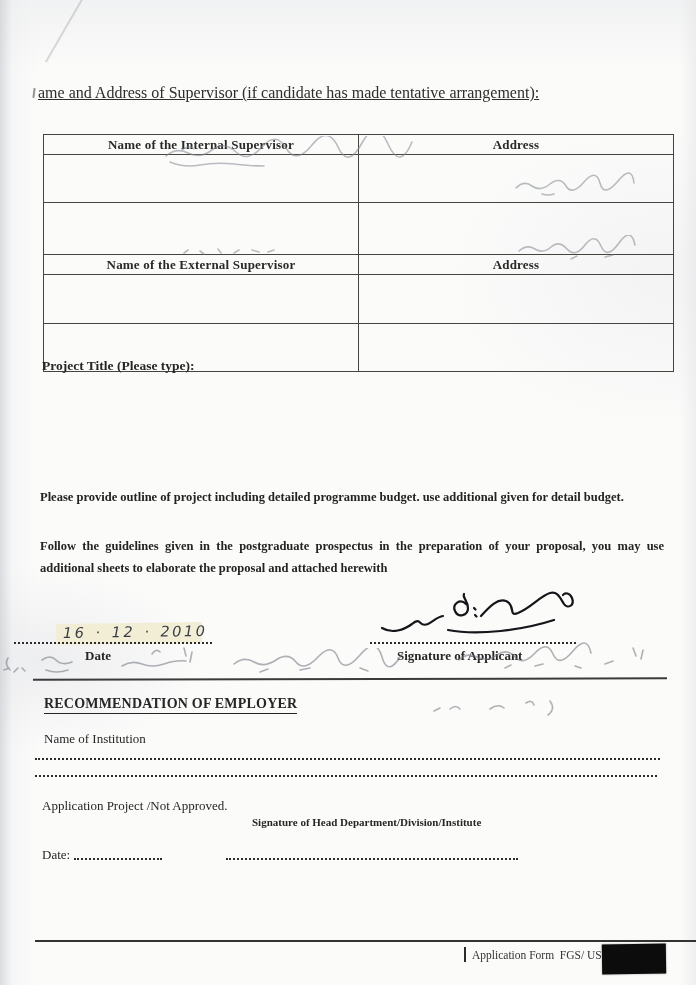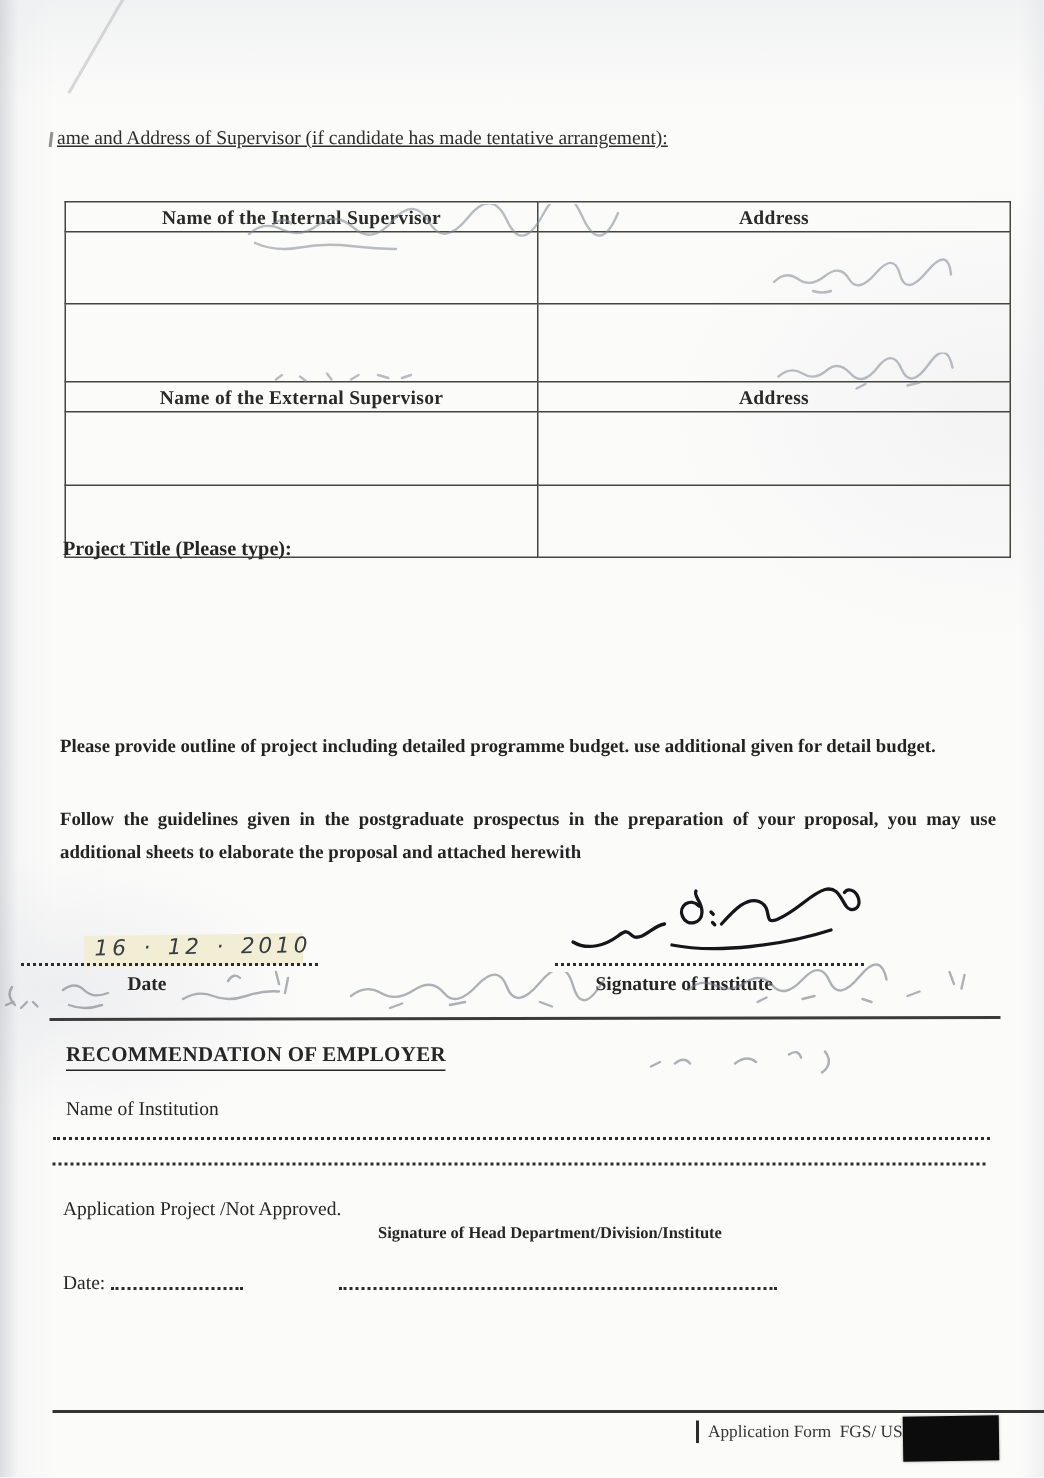--- a/index.html
+++ b/index.html
@@ -57,21 +57,21 @@
 </style>
 </head>
 <body>
 
 <div class="page">
 
   <div class="abs" style="left:84px;top:-6px;width:1.5px;height:78px;background:rgba(172,172,178,.45);transform:rotate(30deg);transform-origin:top left;"></div>
 
   <div class="abs" style="left:33px;top:88px;width:2px;height:10px;background:#5a5a58;opacity:.65;transform:rotate(7deg);"></div>
 
-  <div class="abs serif" style="left:38px;top:84px;font-size:13px;text-decoration:underline;color:#2e2e2c;">ame and Address of Supervisor (if candidate has made tentative arrangement):</div>
+  <div class="abs serif" style="left:38px;top:84px;font-size:16px;text-decoration:underline;color:#2e2e2c;">ame and Address of Supervisor (if candidate has made tentative arrangement):</div>
 
   <div class="abs" style="left:43px;top:100px;margin-top:34px;">
     <table class="sup">
       <tbody>
           <tr style="height:20px">
         <td class="th-cell" style="width:314px">Name of the Internal Supervisor</td>
         <td class="th-cell" style="width:314px">Address</td>
       </tr>
       <tr style="height:48px">
         <td></td>
@@ -127,21 +127,21 @@
   <div class="abs serif bold" style="left:85px;top:648px;font-size:13px;">Date</div>
 
   <svg class="abs sig" style="left:378px;top:584px;" width="205" height="54" viewBox="0 0 205 54">
     <path d="M4 44 C 14 50, 26 46, 34 40 C 44 32, 40 44, 50 40 C 56 37, 59 33, 65 32"></path>
     <path d="M88 20 C 82 14, 74 20, 77 27 C 80 34, 90 32, 90 24 C 90 17, 84 13, 86 10"></path>
     <path d="M96 24 l1.5 1.5 M97 31 l1.5 1.5"></path>
     <path d="M103 32 C 112 22, 120 14, 128 17 C 138 21, 130 33, 140 29 C 154 23, 162 12, 172 9 C 180 7, 182 14, 186 20 C 189 25, 197 22, 194 14 C 192 9, 187 8, 185 11"></path>
     <path d="M70 46 C 100 52, 145 46, 176 36"></path>
   </svg>
   <div class="abs dotline" style="left:370px;top:642px;width:206px;"></div>
-  <div class="abs serif bold" style="left:397px;top:648px;font-size:13px;">Signature of Institute</div>
+  <div class="abs serif bold" style="left:397px;top:648px;font-size:13px;">Signature of Applicant</div>
 
   <svg class="abs ghost pencil" style="left:2px;top:644px;" width="226" height="36" viewBox="0 0 226 36">
     <path d="M6 14 q -4 6 2 12"></path>
     <path d="M2 26 l5 -2 M12 28 l4 -4 M20 24 l3 3"></path>
     <path d="M40 16 q 8 -6 14 0 t 16 2 M44 26 q 10 4 22 0"></path>
     <path d="M150 10 q 4 -6 8 -2 M182 4 l2 8 M190 8 l-2 10"></path>
     <path d="M120 22 q 10 -6 20 -2 t 22 0 t 22 -3"></path>
   </svg>
   <svg class="abs ghost pencil" style="left:230px;top:648px;" width="220" height="28" viewBox="0 0 220 28">
     <path d="M4 16 q 10 -8 20 -2 t 22 -2 t 20 2 t 22 -5 t 20 1 t 22 -3 t 22 2 t 20 -3"></path>

